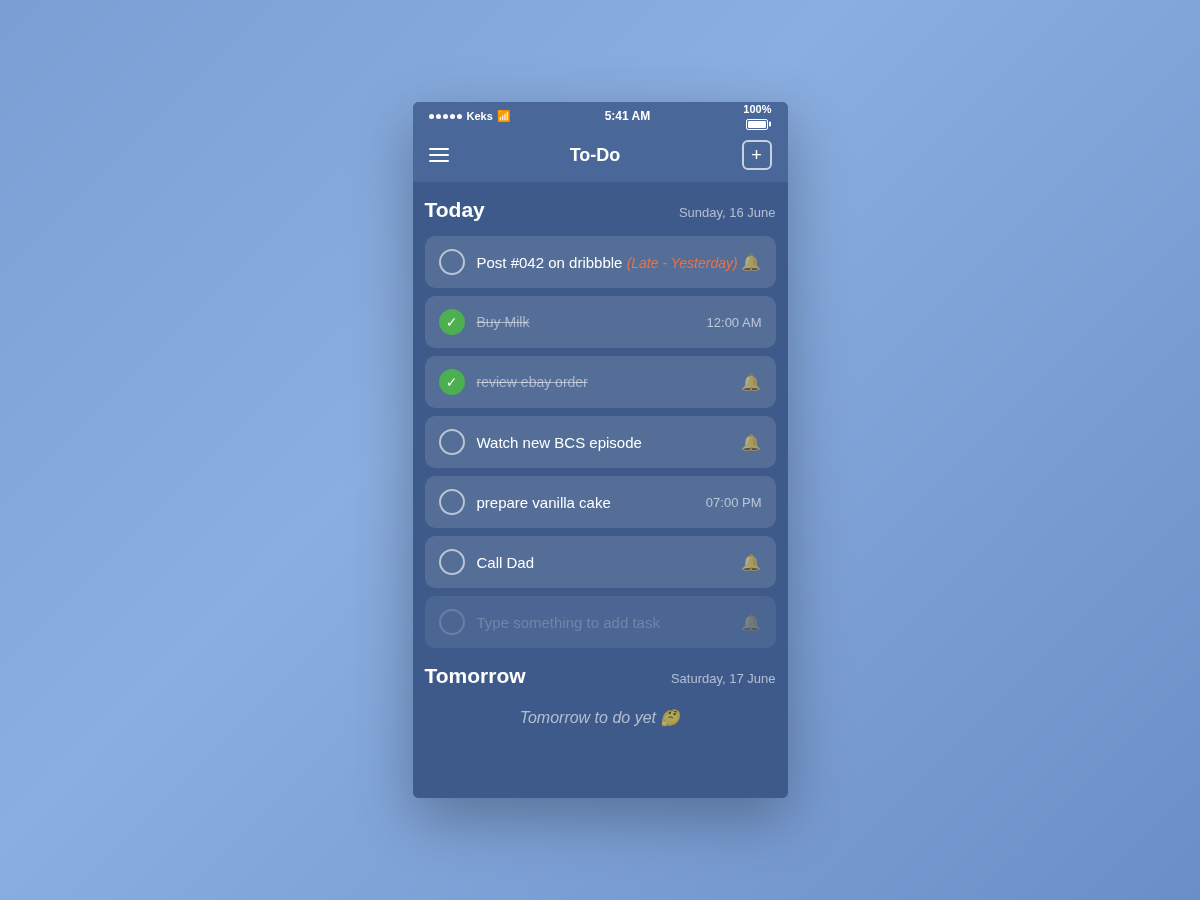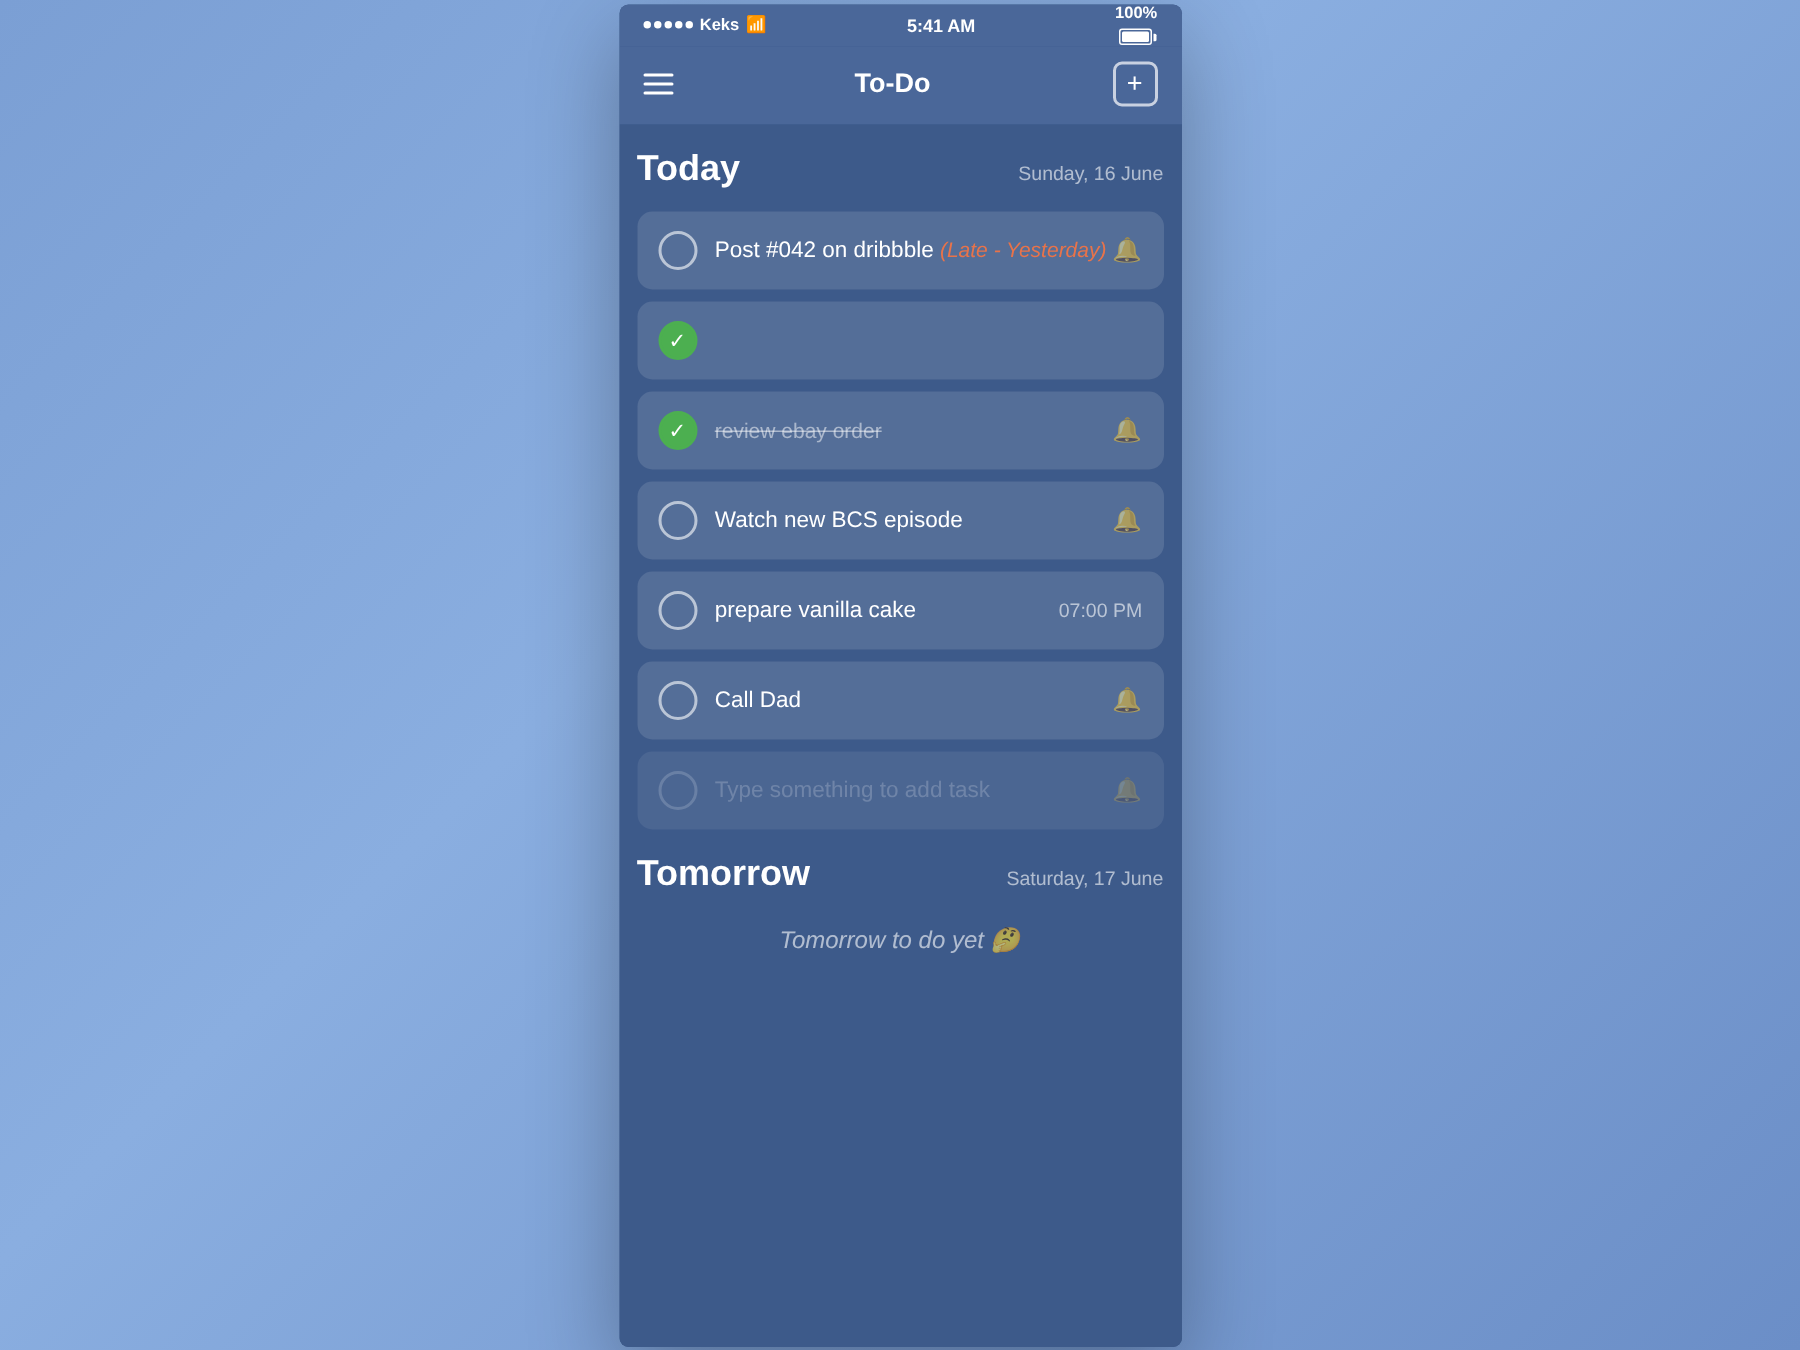--- a/index.html
+++ b/index.html
@@ -8,21 +8,21 @@
       height: 900px;
       background: linear-gradient(135deg, #7b9fd4 0%, #8aaee0 40%, #6b8ec7 100%);
       display: flex;
       align-items: center;
       justify-content: center;
       font-family: -apple-system, 'Helvetica Neue', Arial, sans-serif;
       overflow: hidden;
     }
     .phone-container {
       width: 375px;
-      height: 895px;
+      height: 696px;
       background: #3d5a8a;
       border-radius: 6px;
       overflow: hidden;
       display: flex;
       flex-direction: column;
       box-shadow: 0 20px 60px rgba(0,0,0,0.3);
     }
     
     .status-bar {
       background: #4a6799;
@@ -146,21 +146,21 @@
     }
     .content::-webkit-scrollbar { display: none; }
     
     .section-header {
       display: flex;
       align-items: baseline;
       justify-content: space-between;
       margin-bottom: 14px;
     }
     .section-title {
-      font-size: 24px;
+      font-size: 21px;
       font-weight: 700;
       color: white;
     }
     .section-date {
       font-size: 13px;
       color: rgba(255,255,255,0.6);
     }
     
     .task-item {
       background: rgba(255,255,255,0.12);
@@ -302,20 +302,24 @@
           <span class="task-text">Post #042 on dribbble <span class="late-text">(Late - Yesterday)</span></span>
         </div>
         <span class="bell-icon active">🔔</span>
       </div>
     </div>
 
     <div class="task-item">
       <div class="checkbox checked">
         <span class="checkmark">✓</span>
       </div>
+      <div class="task-content">
+        <span class="task-text strikethrough">Buy Milk</span>
+        <span class="task-time">12:00 AM</span>
+      </div>
     </div>
 
     <div class="task-item">
       <div class="checkbox checked">
         <span class="checkmark">✓</span>
       </div>
       <div class="task-content">
         <span class="task-text strikethrough">review ebay order</span>
         <span class="bell-icon active">🔔</span>
       </div>

